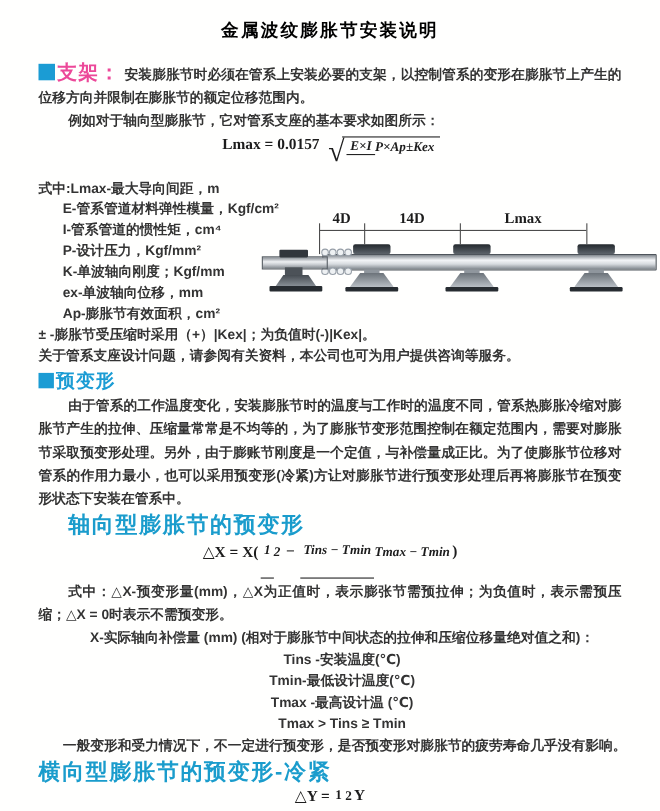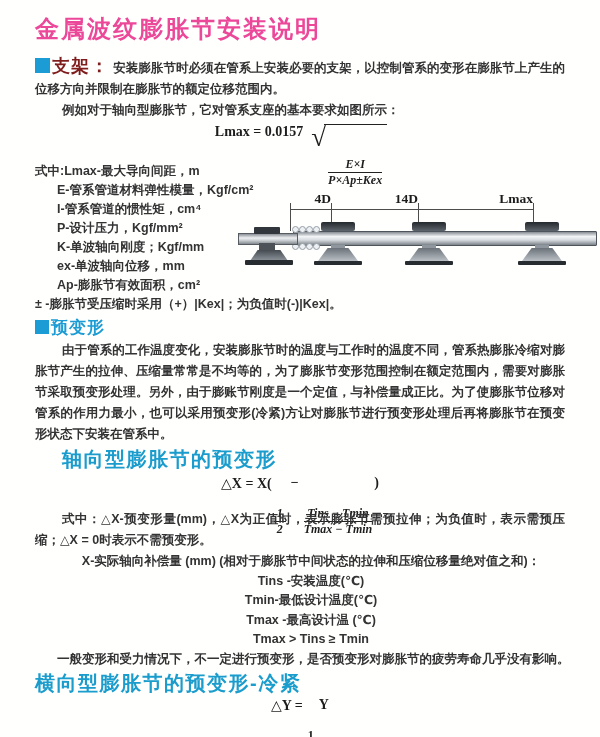--- a/index.html
+++ b/index.html
@@ -4,38 +4,38 @@
 <style>
   html,body{margin:0;padding:0;background:#fff;}
   .page{
     position:relative;width:600px;height:737px;background:#fffffe;
     font-family:"Liberation Sans","DejaVu Sans",sans-serif;
     color:#333;overflow:hidden;
   }
   .content{padding:0 35px;}
   
   .doc-title{
-    margin:14px 0 0;text-align:left;font-size:24px;line-height:30px;
-    font-weight:bold;color:#ec4899;letter-spacing:2px;
+    margin:14px 0 0;text-align:center;font-size:16px;line-height:30px;
+    font-weight:bold;color:#000000;letter-spacing:2px;
   }
   
   .body{
     font-size:12.5px;line-height:21px;font-weight:600;color:#333;
     text-align:justify;margin:0;
   }
   .mt12{margin-top:12px;}
   .indent2{text-indent:27px;}
   
   .sq{
     display:inline-block;width:14px;height:14px;background:#1b9cd4;
     margin-right:2px;vertical-align:-1px;
   }
   .sec-head{white-space:nowrap;}
   .sec-head .sec-head-text{
-    color:#7f1d1d;font-size:18px;font-weight:bold;letter-spacing:1px;margin-right:4px;
+    color:#ec4899;font-size:18px;font-weight:bold;letter-spacing:1px;margin-right:4px;
   }
   .sec-head .sq{width:15px;height:15px;}
   h2.sec2{
     margin:4px 0 2px;font-size:17px;line-height:20px;font-weight:bold;
     color:#1b9cd4;letter-spacing:1px;
   }
   h3.subhead{
     margin:4px 0 0;font-size:20px;line-height:20px;font-weight:bold;
     color:#1a9ccc;letter-spacing:1.5px;
   }
@@ -43,22 +43,22 @@
   
   .formula{
     display:flex;justify-content:center;
     font-family:"Liberation Serif","DejaVu Serif",serif;
     font-weight:bold;color:#1d1d1d;font-size:14px;
   }
   .formula.lmax{margin:3px 0 2px;height:36px;}
   .sqrt{font-size:27px;font-weight:normal;line-height:26px;margin:0 -2px 0 6px;}
   .radicand{border-top:1.6px solid #222;padding:1px 5px 0 4px;}
   .frac{
-    display:inline-flex;flex-direction:column;text-align:center;
-    font-size:12px;font-style:italic;line-height:13px;vertical-align:middle;margin-top:32px;
+    display:inline-flex;flex-direction:row;text-align:center;
+    font-size:12px;font-style:italic;line-height:13px;vertical-align:middle;
   }
   .frac .num{border-bottom:1.2px solid #222;padding:0 3px 1px;}
   .frac .den{padding-top:1px;}
   .formula .op{margin:0 5px;font-style:normal;}
   .formula .plain{font-style:normal;margin:0 2px;}
   .formula.dx{margin:6px 0 2px;height:32px;}
   .formula.dy{margin:4px 0 2px;height:30px;}
   .formula.dy .frac{font-style:normal;}
   
   .defs{margin-top:1px;}
@@ -71,21 +71,21 @@
   
   .diagram{position:absolute;left:238px;top:190px;width:362px;height:86px;}
   .diagram *{position:absolute;display:block;margin:0;padding:0;}
   .dim-line{left:52px;top:19px;width:243px;height:0;border-top:1.2px solid #4c4c4c;}
   .tick{width:0;border-left:1.2px solid #4c4c4c;top:13px;height:19px;}
   .tick.t1{left:52px;height:28px;}
   .tick.t2{left:93px;}
   .tick.t3{left:180px;}
   .tick.t4{left:295px;}
   .dim-label{
-    top:1px;height:16px;text-align:right;
+    top:1px;height:16px;text-align:center;
     font-family:"Liberation Serif","DejaVu Serif",serif;
     font-weight:bold;font-size:13.5px;color:#1c1c1c;line-height:16px;
   }
   .dim-label.l1{left:52px;width:41px;}
   .dim-label.l2{left:93px;width:87px;}
   .dim-label.l3{left:180px;width:115px;}
   .pipe{
     left:55px;top:41px;width:302px;height:13px;
     background:linear-gradient(to bottom,#868c93,#f3f5f7 35%,#d7dbdf 62%,#7b8289);
     border:1px solid #4e545b;border-radius:1px;
@@ -152,20 +152,21 @@
 
     <div class="defs">
       <div class="def-line">式中:Lmax-最大导向间距，m</div>
       <div class="def-line sub">E-管系管道材料弹性模量，Kgf/cm²</div>
       <div class="def-line sub">I-管系管道的惯性矩，cm⁴</div>
       <div class="def-line sub">P-设计压力，Kgf/mm²</div>
       <div class="def-line sub">K-单波轴向刚度；Kgf/mm</div>
       <div class="def-line sub">ex-单波轴向位移，mm</div>
       <div class="def-line sub">Ap-膨胀节有效面积，cm²</div>
       <div class="def-line">± -膨胀节受压缩时采用（+）|Kex|；为负值时(-)|Kex|。</div>
+      <div class="def-line">关于管系支座设计问题，请参阅有关资料，本公司也可为用户提供咨询等服务。</div>
     </div>
 
     <h2 class="sec2"><span class="sq"></span><span>预变形</span></h2>
 
     <p class="body indent2">由于管系的工作温度变化，安装膨胀节时的温度与工作时的温度不同，管系热膨胀冷缩对膨胀节产生的拉伸、压缩量常常是不均等的，为了膨胀节变形范围控制在额定范围内，需要对膨胀节采取预变形处理。另外，由于膨账节刚度是一个定值，与补偿量成正比。为了使膨胀节位移对管系的作用力最小，也可以采用预变形(冷紧)方让对膨胀节进行预变形处理后再将膨胀节在预变形状态下安装在管系中。</p>
 
     <h3 class="subhead axial">轴向型膨胀节的预变形</h3>
 
     <div class="formula dx">
       <span class="plain">△X = X(</span>

